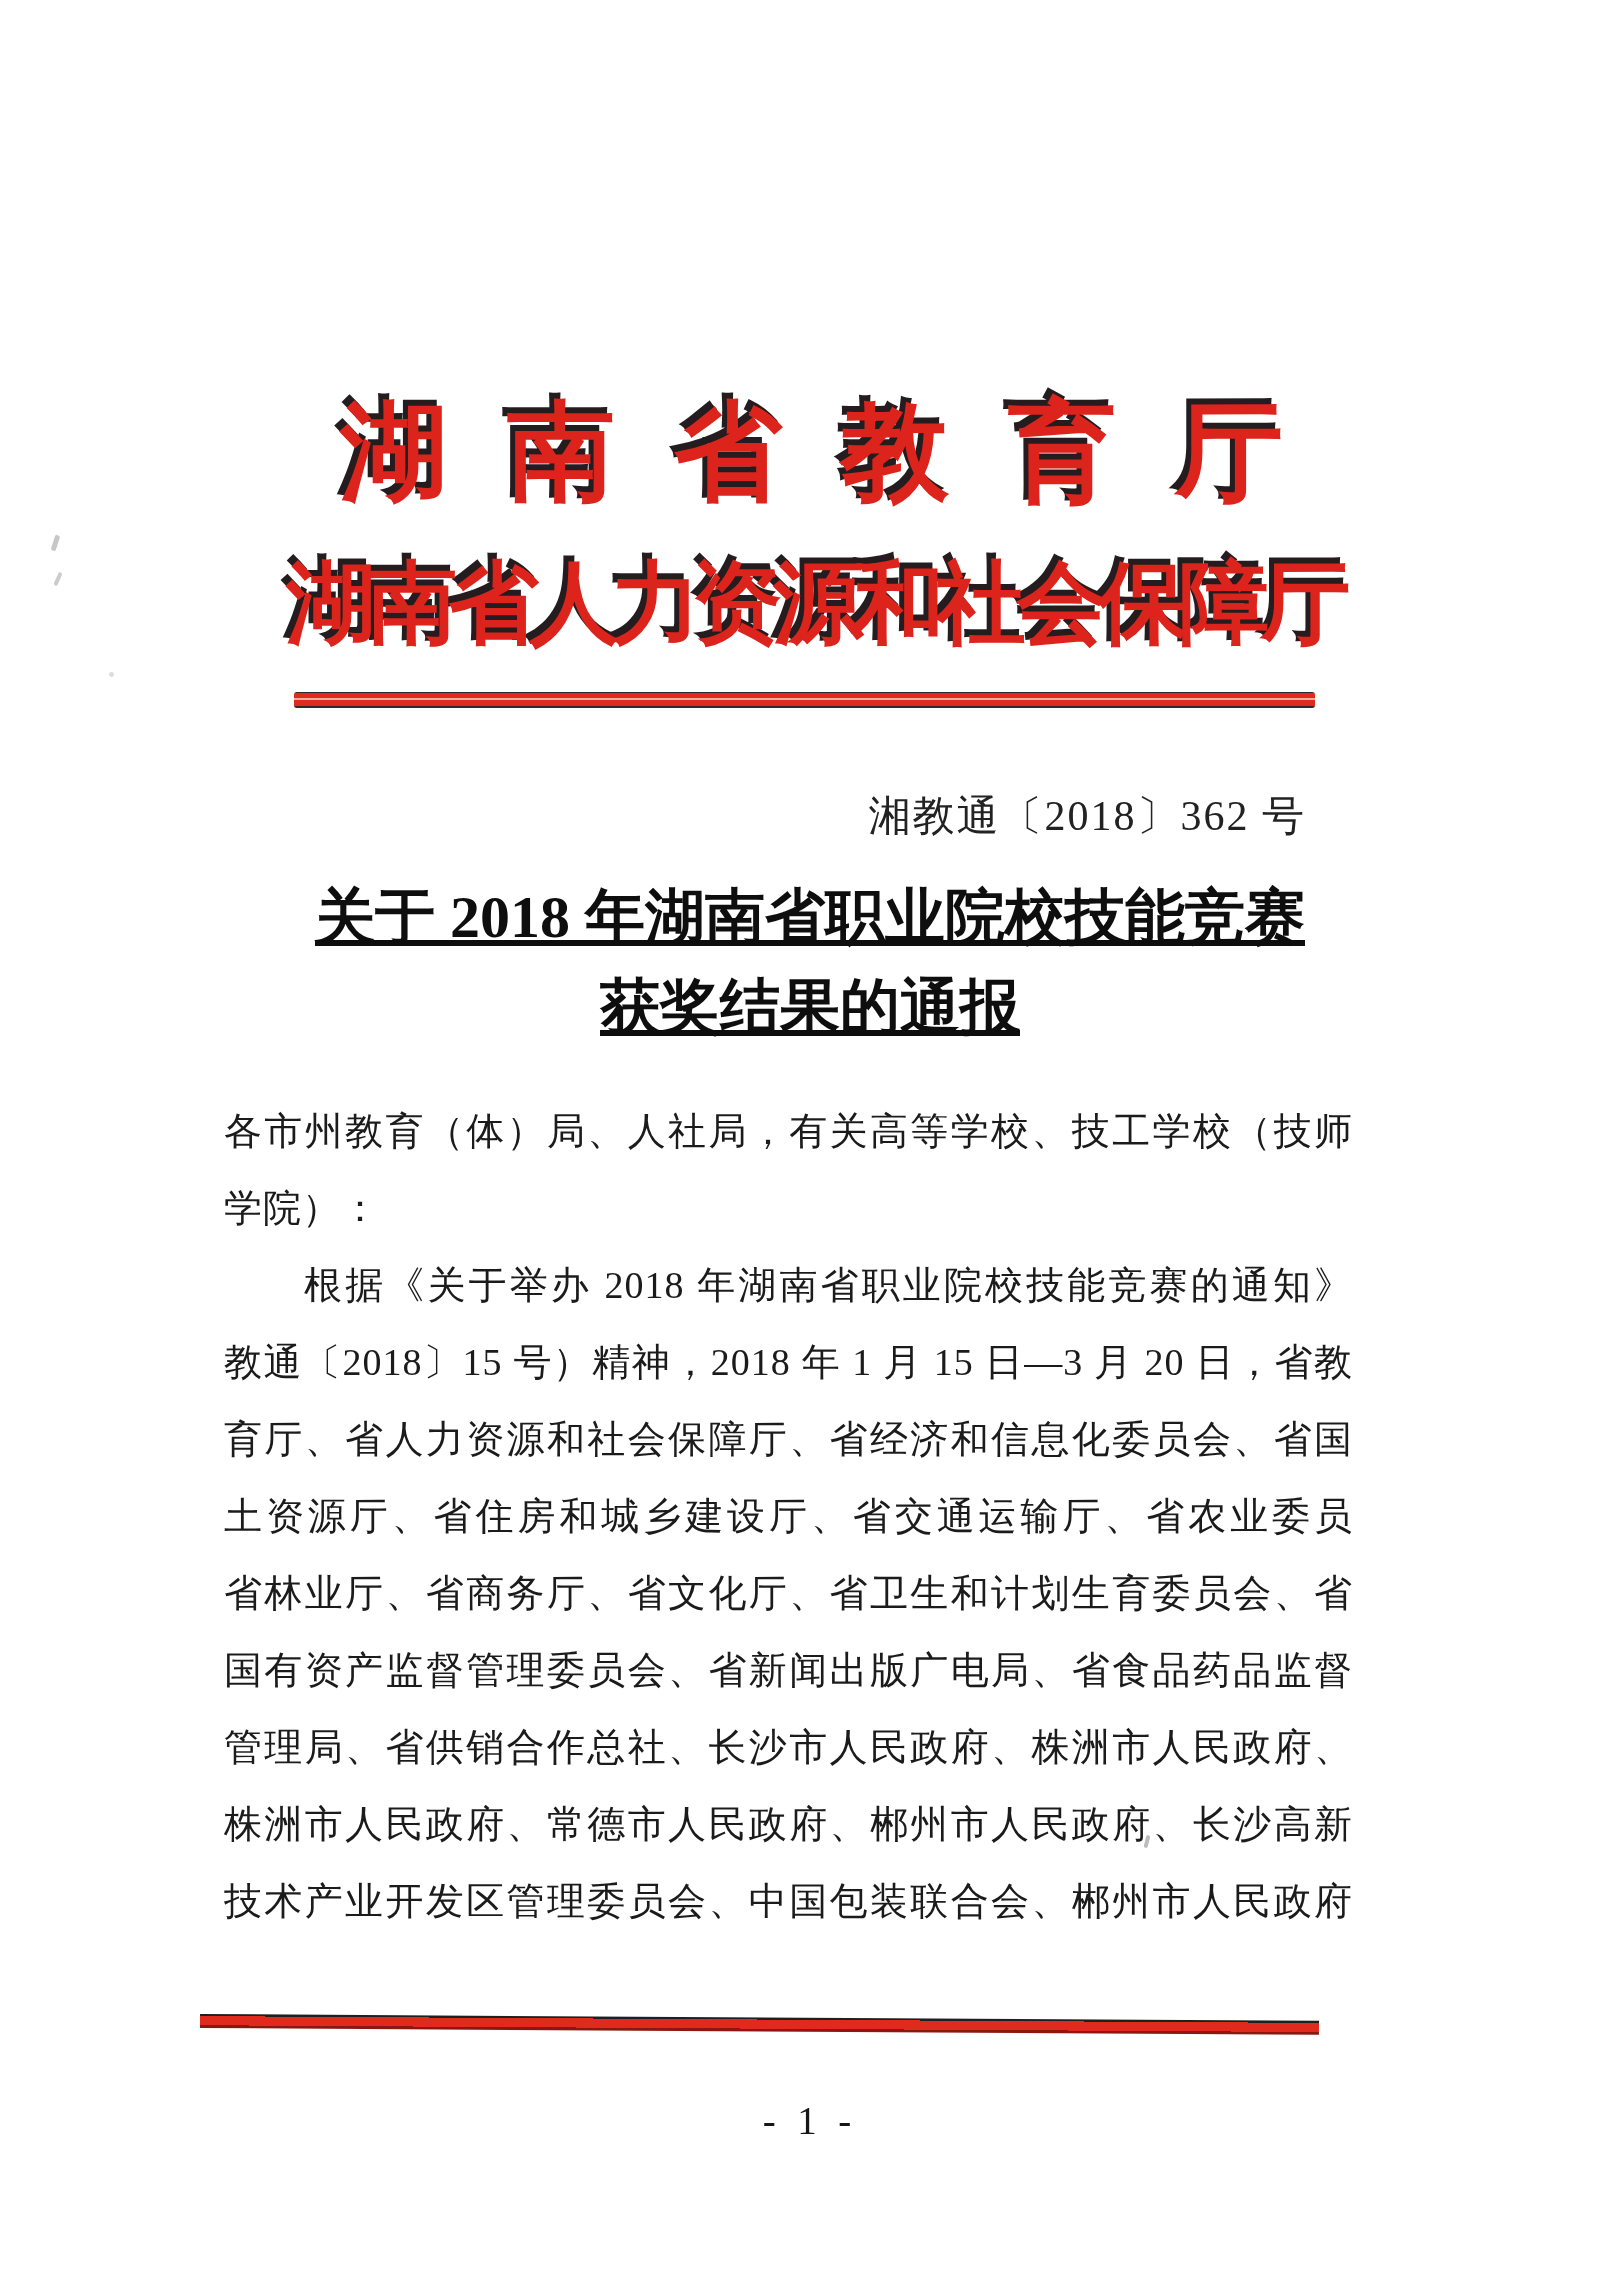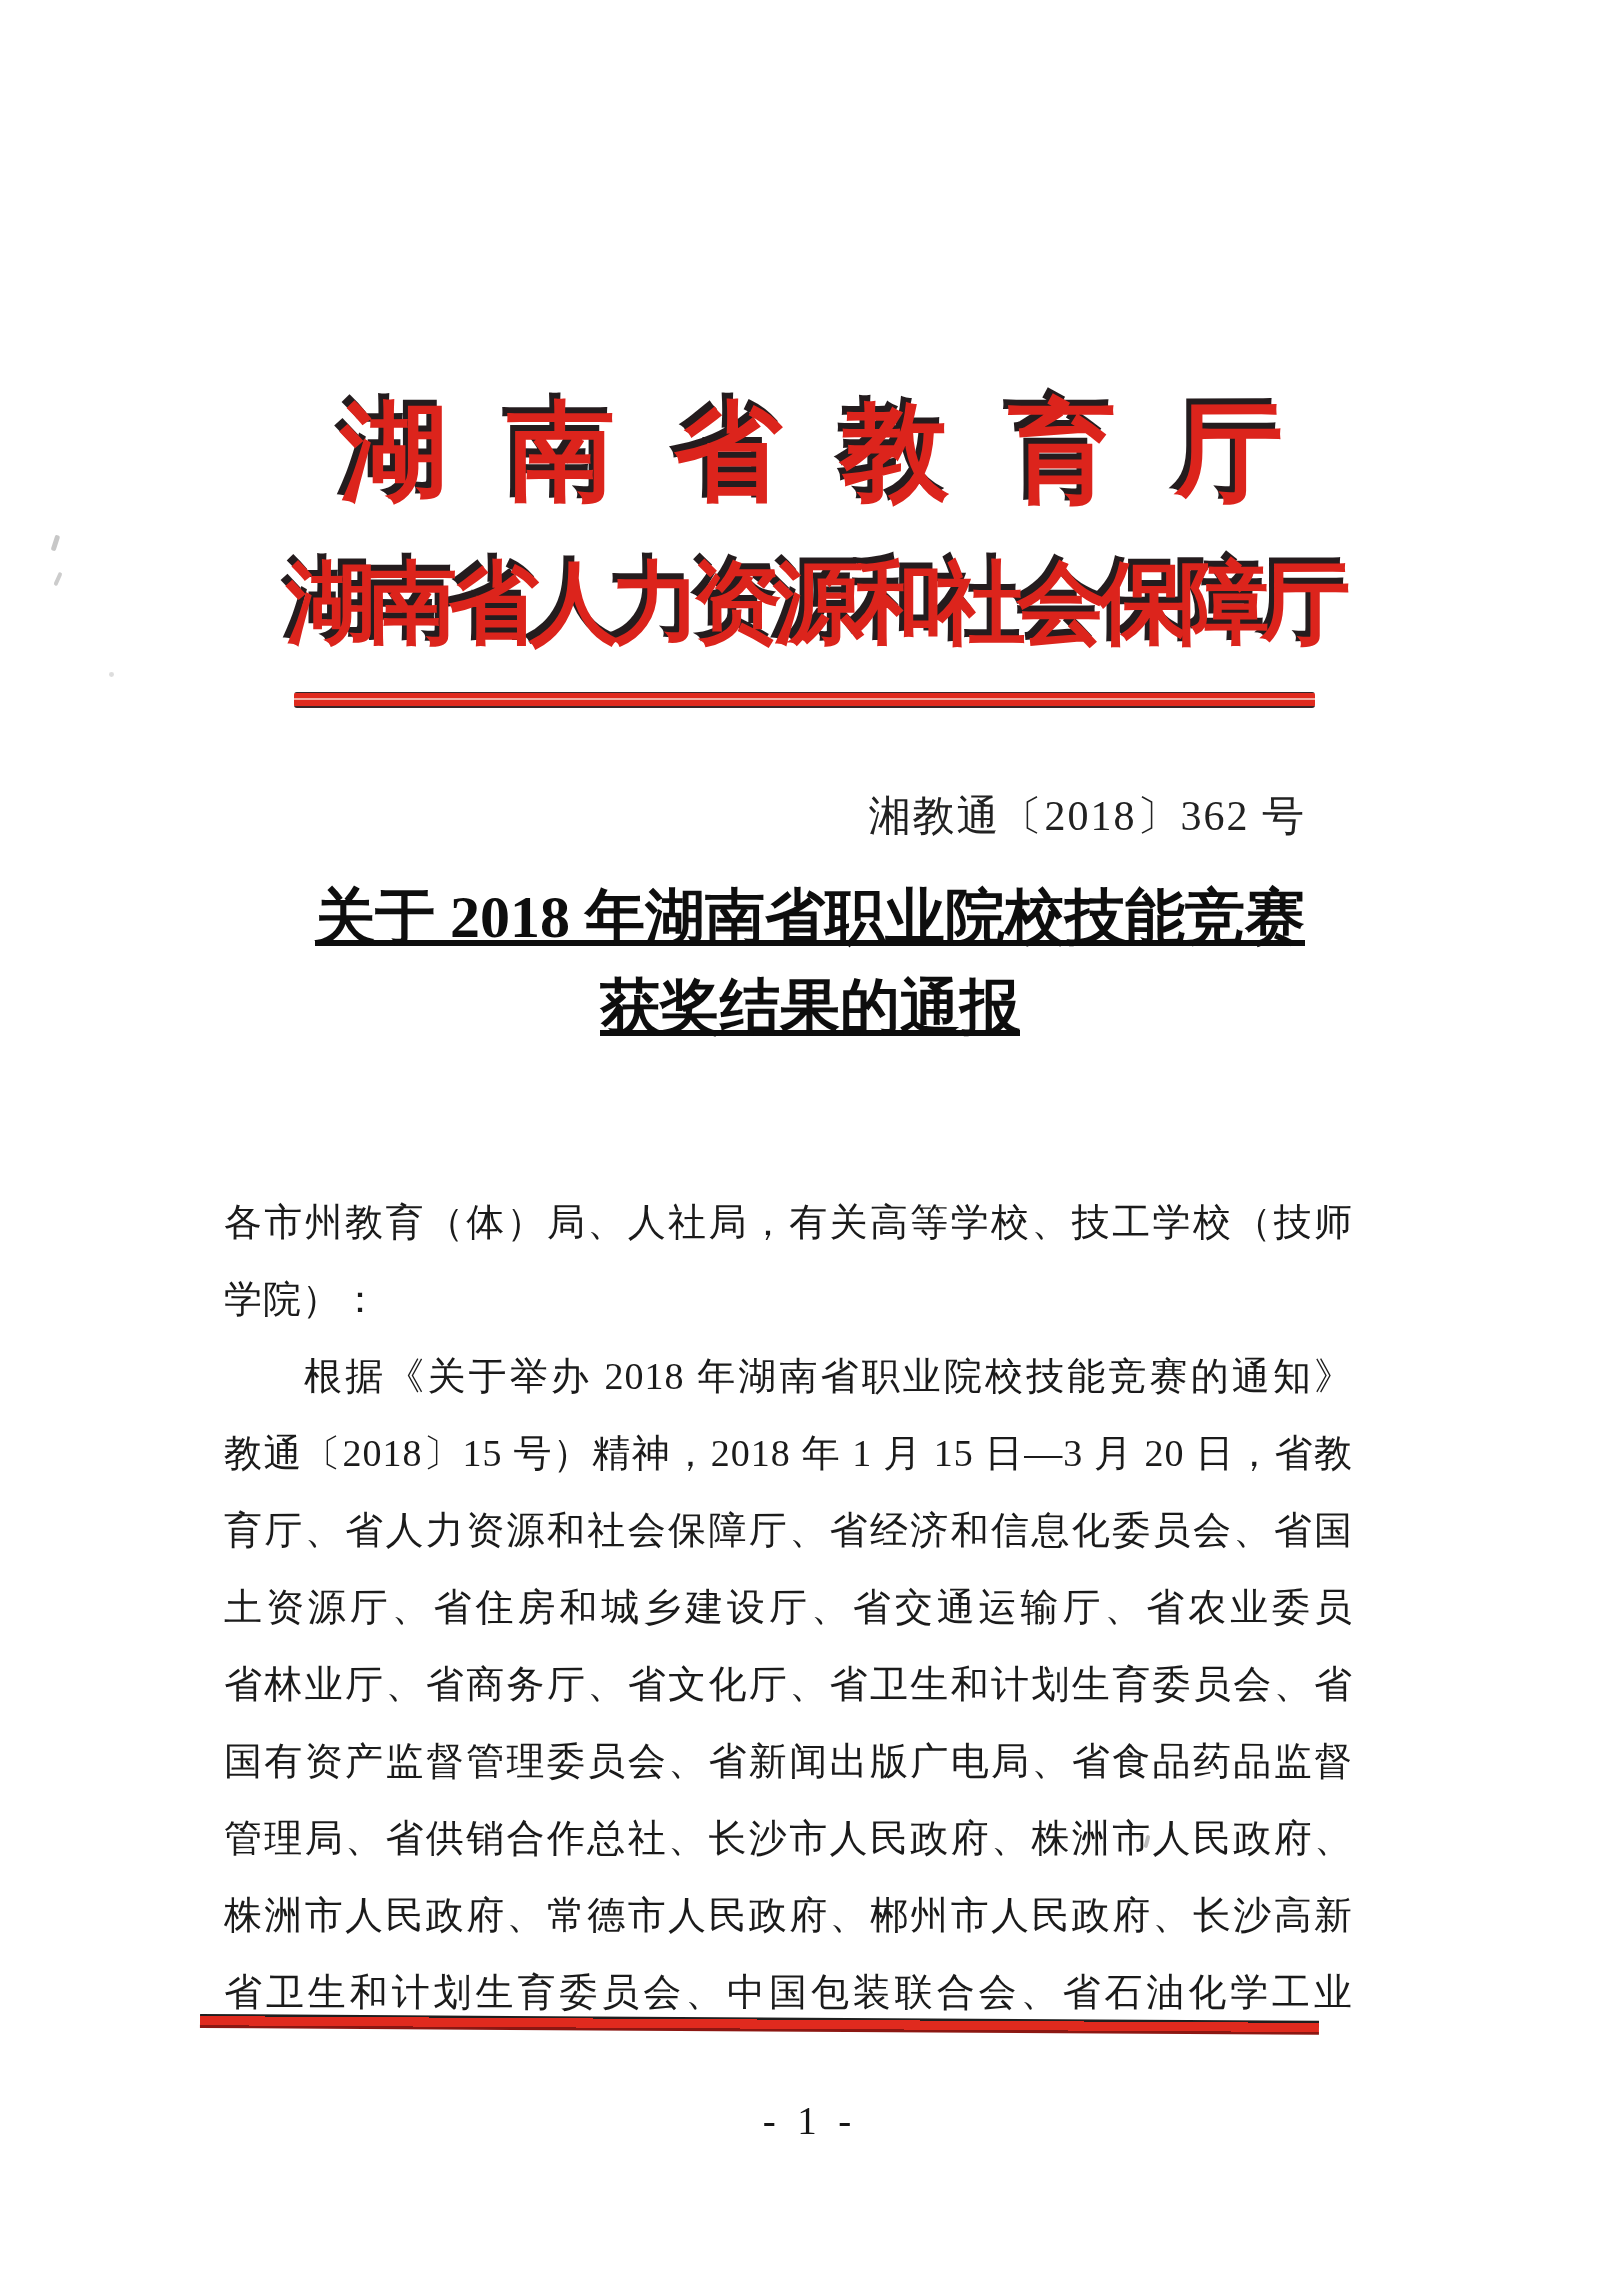--- a/index.html
+++ b/index.html
@@ -47,21 +47,21 @@
   .title-block {
     position:absolute; top:872px; left:0; width:100%;
     text-align:center; font-weight:bold; color:#0e0e0e;text-decoration:underline;
   }
   .title-line {
     height:90px; font-size:60px; line-height:90px; white-space:nowrap;
   }
 
   
   .body-block {
-    position:absolute; left:224px; top:1184px; width:1129px; color:#1b1b1b;
+    position:absolute; left:224px; top:1093px; width:1129px; color:#1b1b1b;
   }
   .body-line {
     height:77px; line-height:77px; font-size:38px;
     text-align:justify; text-align-last:justify;
     overflow:hidden; letter-spacing:1px;
   }
   .body-line.short  { text-align-last:left; }
   .body-line.indent { text-indent:80px; }
 
   
@@ -105,21 +105,21 @@
     <div class="body-line">各市州教育（体）局、人社局，有关高等学校、技工学校（技师</div>
     <div class="body-line short">学院）：</div>
     <div class="body-line indent">根据《关于举办 2018 年湖南省职业院校技能竞赛的通知》（湘</div>
     <div class="body-line">教通〔2018〕15 号）精神，2018 年 1 月 15 日—3 月 20 日，省教</div>
     <div class="body-line">育厅、省人力资源和社会保障厅、省经济和信息化委员会、省国</div>
     <div class="body-line">土资源厅、省住房和城乡建设厅、省交通运输厅、省农业委员会、</div>
     <div class="body-line">省林业厅、省商务厅、省文化厅、省卫生和计划生育委员会、省</div>
     <div class="body-line">国有资产监督管理委员会、省新闻出版广电局、省食品药品监督</div>
     <div class="body-line">管理局、省供销合作总社、长沙市人民政府、株洲市人民政府、</div>
     <div class="body-line">株洲市人民政府、常德市人民政府、郴州市人民政府、长沙高新</div>
-    <div class="body-line">省卫生和计划生育委员会、中国包装联合会、省石油化学工业</div>
+    <div class="body-line">技术产业开发区管理委员会、中国包装联合会、郴州市人民政府</div>
   </div>
 
   <div class="footer-line"></div>
   <div class="page-number">- 1 -</div>
 
   <div class="artifact a1"></div>
   <div class="artifact a2"></div>
   <div class="artifact a3"></div>
   <div class="artifact a4"></div>
 

